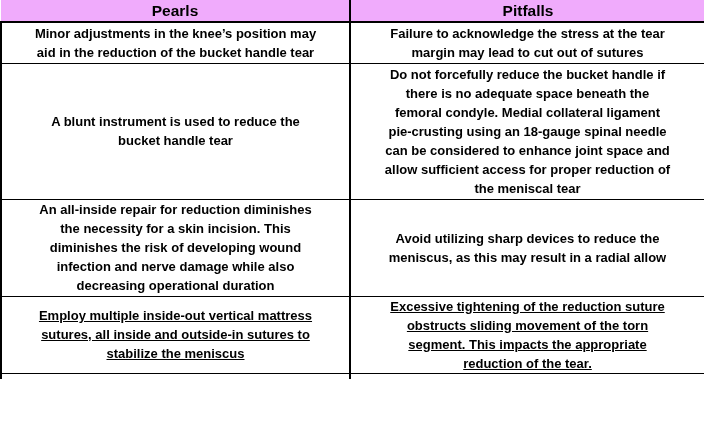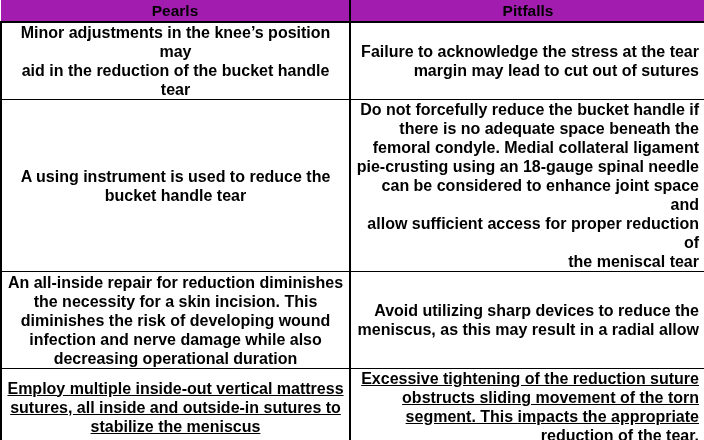--- a/index.html
+++ b/index.html
@@ -25,43 +25,42 @@
     color: #000000;
     font-weight: bold;
     text-align: center;
     vertical-align: middle;
     padding: 0 5px;
     box-sizing: border-box;
   }
 
   
   th {
-    background: #a21caf;
+    background: #f0abfc;
     font-size: 15.5px;
     line-height: 18px;
     border: none;
     border-bottom: 2px solid #000000;
   }
   th.h-left  { border-right: 2px solid #000000; }
 
   
   td {
-    font-size: 16px;
+    font-size: 13px;
     line-height: 19px;
     white-space: pre-line;
     border-top: 1.5px solid #000000;
     border-bottom: 1.5px solid #000000;
   }
   td.cell-left {
     border-left: 2px solid #000000;
     border-right: 2px solid #000000;
   }
   td.cell-right {
     border-right: 2px solid #000000;
-    text-align: right;
   }
 
   tr.row-header { height: 22px; }
   tr.row-1 { height: 41px; }
   tr.row-2 { height: 136px; }
   tr.row-3 { height: 97px; }
   tr.row-4 { height: 76px; text-decoration: underline; }
   tr.row-5 { height: 62px; }
   
   tr.row-sliver { height: 6px; }
@@ -82,21 +81,21 @@
     </tr>
   </thead>
   <tbody>
     <tr class="row-1">
       <td class="cell-left">Minor adjustments in the knee’s position may
 aid in the reduction of the bucket handle tear</td>
       <td class="cell-right">Failure to acknowledge the stress at the tear
 margin may lead to cut out of sutures</td>
     </tr>
     <tr class="row-2">
-      <td class="cell-left">A using instrument is used to reduce the
+      <td class="cell-left">A blunt instrument is used to reduce the
 bucket handle tear</td>
       <td class="cell-right">Do not forcefully reduce the bucket handle if
 there is no adequate space beneath the
 femoral condyle. Medial collateral ligament
 pie-crusting using an 18-gauge spinal needle
 can be considered to enhance joint space and
 allow sufficient access for proper reduction of
 the meniscal tear</td>
     </tr>
     <tr class="row-3">

